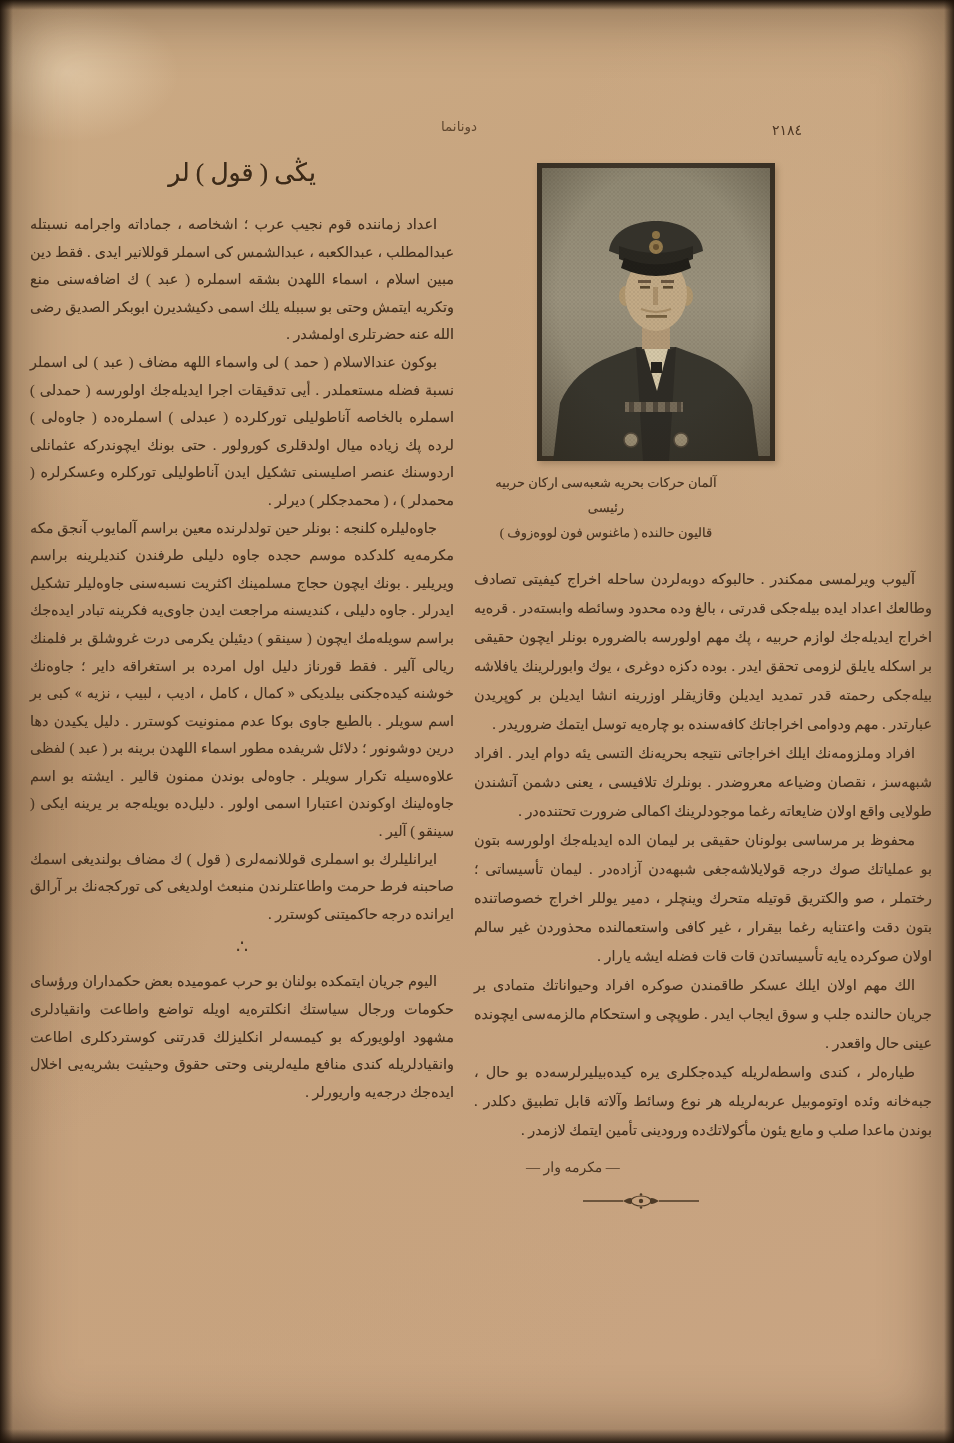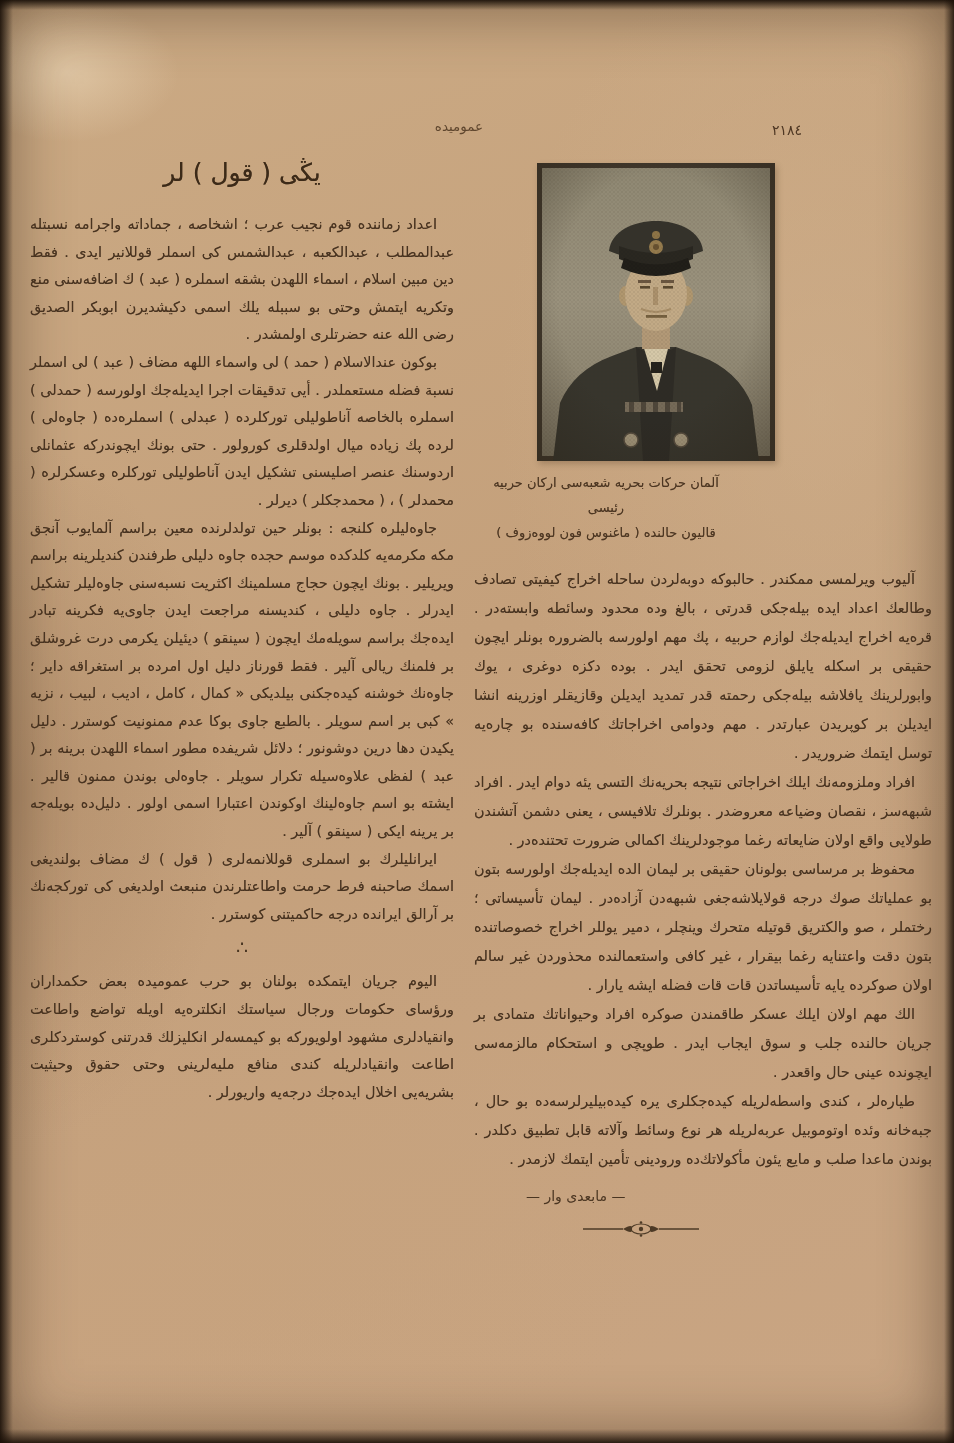--- a/index.html
+++ b/index.html
@@ -25,21 +25,21 @@
   .journal-name {
     position:absolute; left:404px; top:118px; width:110px;
     text-align:center; font-size:13.5px; color:#553d26; direction:rtl;
     letter-spacing:1px; opacity:0.9;
   }
   .page-number {
     position:absolute; left:752px; top:122px; width:70px;
     font-size:14px; color:#4e3723; letter-spacing:3px; text-align:center;
   }
 
-  .col { position:absolute; direction:rtl; }
+  .col { position:absolute; direction:rtl;font-family:Liberation Serif, serif; }
   .col-left  { left:30px;  top:158px; width:424px; }
   .col-right { left:474px; top:150px; width:458px; }
 
   .article-title {
     margin:0 0 24px 0; text-align:center;
     font-size:25px; font-weight:normal; color:#3c2a18;
     text-shadow:0 0 0.5px rgba(60,42,24,0.7);
   }
   .para {
     margin:0; font-size:14.4px; line-height:27.6px;
@@ -75,21 +75,21 @@
 </head>
 <body>
 
 <div class="scan">
 
   <div class="edge edge-top"></div>
   <div class="edge edge-left"></div>
   <div class="edge edge-right"></div>
   <div class="edge edge-bottom"></div>
 
-  <div class="journal-name">عموميده</div>
+  <div class="journal-name">دونانما</div>
   <div class="page-number">٢١٨٤</div>
 
   <section class="col col-left">
     <h1 class="article-title">يڭى ( قول ) لر</h1>
     <p class="para">اعداد زماننده قوم نجيب عرب ؛ اشخاصه ، جماداته واجرامه نسبتله عبدالمطلب ، عبدالكعبه ، عبدالشمس كى اسملر قوللانير ايدى . فقط دين مبين اسلام ، اسماء اللهدن بشقه اسملره ( عبد ) ك اضافه‌سنى منع وتكريه ايتمش وحتى بو سببله يلك اسمى دكيشديرن ابوبكر الصديق رضى الله عنه حضرتلرى اولمشدر .</p>
     <p class="para">بوكون عندالاسلام ( حمد ) لى واسماء اللهه مضاف ( عبد ) لى اسملر نسبة فضله مستعملدر . أيى تدقيقات اجرا ايديله‌جك اولورسه ( حمدلى ) اسملره بالخاصه آناطوليلى توركلرده ( عبدلى ) اسملره‌ده ( جاوه‌لى ) لرده پك زياده ميال اولدقلرى كورولور . حتى بونك ايچوندركه عثمانلى اردوسنك عنصر اصليسنى تشكيل ايدن آناطوليلى توركلره وعسكرلره ( محمدلر ) ، ( محمدجكلر ) ديرلر .</p>
     <p class="para">جاوه‌ليلره كلنجه : بونلر حين تولدلرنده معين براسم آلمايوب آنجق مكه مكرمه‌يه كلدكده موسم حجده جاوه دليلى طرفندن كنديلرينه براسم ويريلير . بونك ايچون حجاج مسلمينك اكثريت نسبه‌سنى جاوه‌ليلر تشكيل ايدرلر . جاوه دليلى ، كنديسنه مراجعت ايدن جاوى‌يه فكرينه تبادر ايده‌جك براسم سويله‌مك ايچون ( سينقو ) ديئيلن يكرمى درت غروشلق بر فلمنك ريالى آلير . فقط قورناز دليل اول امرده بر استغراقه داير ؛ جاوه‌نك خوشنه كيده‌جكنى بيلديكى « كمال ، كامل ، اديب ، لبيب ، نزيه » كبى بر اسم سويلر . بالطبع جاوى بوكا عدم ممنونيت كوسترر . دليل يكيدن دها درين دوشونور ؛ دلائل شريفده مطور اسماء اللهدن برينه بر ( عبد ) لفظى علاوه‌سيله تكرار سويلر . جاوه‌لى بوندن ممنون قالير . ايشته بو اسم جاوه‌لينك اوكوندن اعتبارا اسمى اولور . دليل‌ده بويله‌جه بر يرينه ايكى ( سينقو ) آلير .</p>
     <p class="para">ايرانليلرك بو اسملرى قوللانمه‌لرى ( قول ) ك مضاف بولنديغى اسمك صاحبنه فرط حرمت واطاعتلرندن منبعث اولديغى كى توركجه‌نك بر آرالق ايرانده درجه حاكميتنى كوسترر .</p>
     <div class="asterism">∴</div>
     <p class="para">اليوم جريان ايتمكده بولنان بو حرب عموميده بعض حكمداران ورؤساى حكومات ورجال سياستك انكلتره‌يه اويله تواضع واطاعت وانقيادلرى مشهود اولويوركه بو كيمسه‌لر انكليزلك قدرتنى كوستردكلرى اطاعت وانقيادلريله كندى منافع مليه‌لرينى وحتى حقوق وحيثيت بشريه‌يى اخلال ايده‌جك درجه‌يه واريورلر .</p>
@@ -164,21 +164,21 @@
       <div>قاليون حالنده ( ماغنوس فون لووه‌زوف )</div>
     </figcaption>
 
     <div class="right-text">
       <p class="para">آليوب ويرلمسى ممكندر . حالبوكه دوبه‌لردن ساحله اخراج كيفيتى تصادف وطالعك اعداد ايده بيله‌جكى قدرتى ، بالغ وده محدود وسائطه وابسته‌در . قره‌يه اخراج ايديله‌جك لوازم حربيه ، پك مهم اولورسه بالضروره بونلر ايچون حقيقى بر اسكله يايلق لزومى تحقق ايدر . بوده دكزه دوغرى ، يوك وابورلرينك يافلاشه بيله‌جكى رحمته قدر تمديد ايديلن وقازيقلر اوزرينه انشا ايديلن بر كوپريدن عبارتدر . مهم ودوامى اخراجاتك كافه‌سنده بو چاره‌يه توسل ايتمك ضروريدر .</p>
       <p class="para">افراد وملزومه‌نك ايلك اخراجاتى نتيجه بحريه‌نك التسى يئه دوام ايدر . افراد شبهه‌سز ، نقصان وضياعه معروضدر . بونلرك تلافيسى ، يعنى دشمن آتشندن طولايى واقع اولان ضايعاته رغما موجودلرينك اكمالى ضرورت تحتنده‌در .</p>
       <p class="para">محفوظ بر مرساسى بولونان حقيقى بر ليمان الده ايديله‌جك اولورسه بتون بو عملياتك صوك درجه قولايلاشه‌جغى شبهه‌دن آزاده‌در . ليمان تأسيساتى ؛ رختملر ، صو والكتريق قوتيله متحرك وينچلر ، دمير يوللر اخراج خصوصاتنده بتون دقت واعتنايه رغما بيقرار ، غير كافى واستعمالنده محذوردن غير سالم اولان صوكرده يايه تأسيساتدن قات قات فضله ايشه يارار .</p>
       <p class="para">الك مهم اولان ايلك عسكر طاقمندن صوكره افراد وحيواناتك متمادى بر جريان حالنده جلب و سوق ايجاب ايدر . طوپچى و استحكام مالزمه‌سى ايچونده عينى حال واقعدر .</p>
       <p class="para">طياره‌لر ، كندى واسطه‌لريله كيده‌جكلرى يره كيده‌بيليرلرسه‌ده بو حال ، جبه‌خانه وئده اوتوموبيل عربه‌لريله هر نوع وسائط وآلاته قابل تطبيق دكلدر . بوندن ماعدا صلب و مايع يئون مأكولاتك‌ده ورودينى تأمين ايتمك لازمدر .</p>
 
-      <div class="continued">— مابعدى وار —</div>
+      <div class="continued">— مكرمه وار —</div>
 
       <div class="ornament-row">
         <svg width="120" height="18" viewBox="0 0 120 18" xmlns="http://www.w3.org/2000/svg">
           <path d="M2 9 H42" stroke="#4d3a26" stroke-width="1.3"></path>
           <path d="M78 9 H118" stroke="#4d3a26" stroke-width="1.3"></path>
           <path d="M42 9 Q52 3 51 9 Q52 15 42 9 Z" fill="#4d3a26"></path>
           <path d="M78 9 Q68 3 69 9 Q68 15 78 9 Z" fill="#4d3a26"></path>
           <ellipse cx="60" cy="9" rx="10" ry="5" fill="none" stroke="#4d3a26" stroke-width="1.2"></ellipse>
           <circle cx="60" cy="9" r="2.2" fill="#4d3a26"></circle>
           <circle cx="60" cy="2.5" r="1.3" fill="#4d3a26"></circle>

